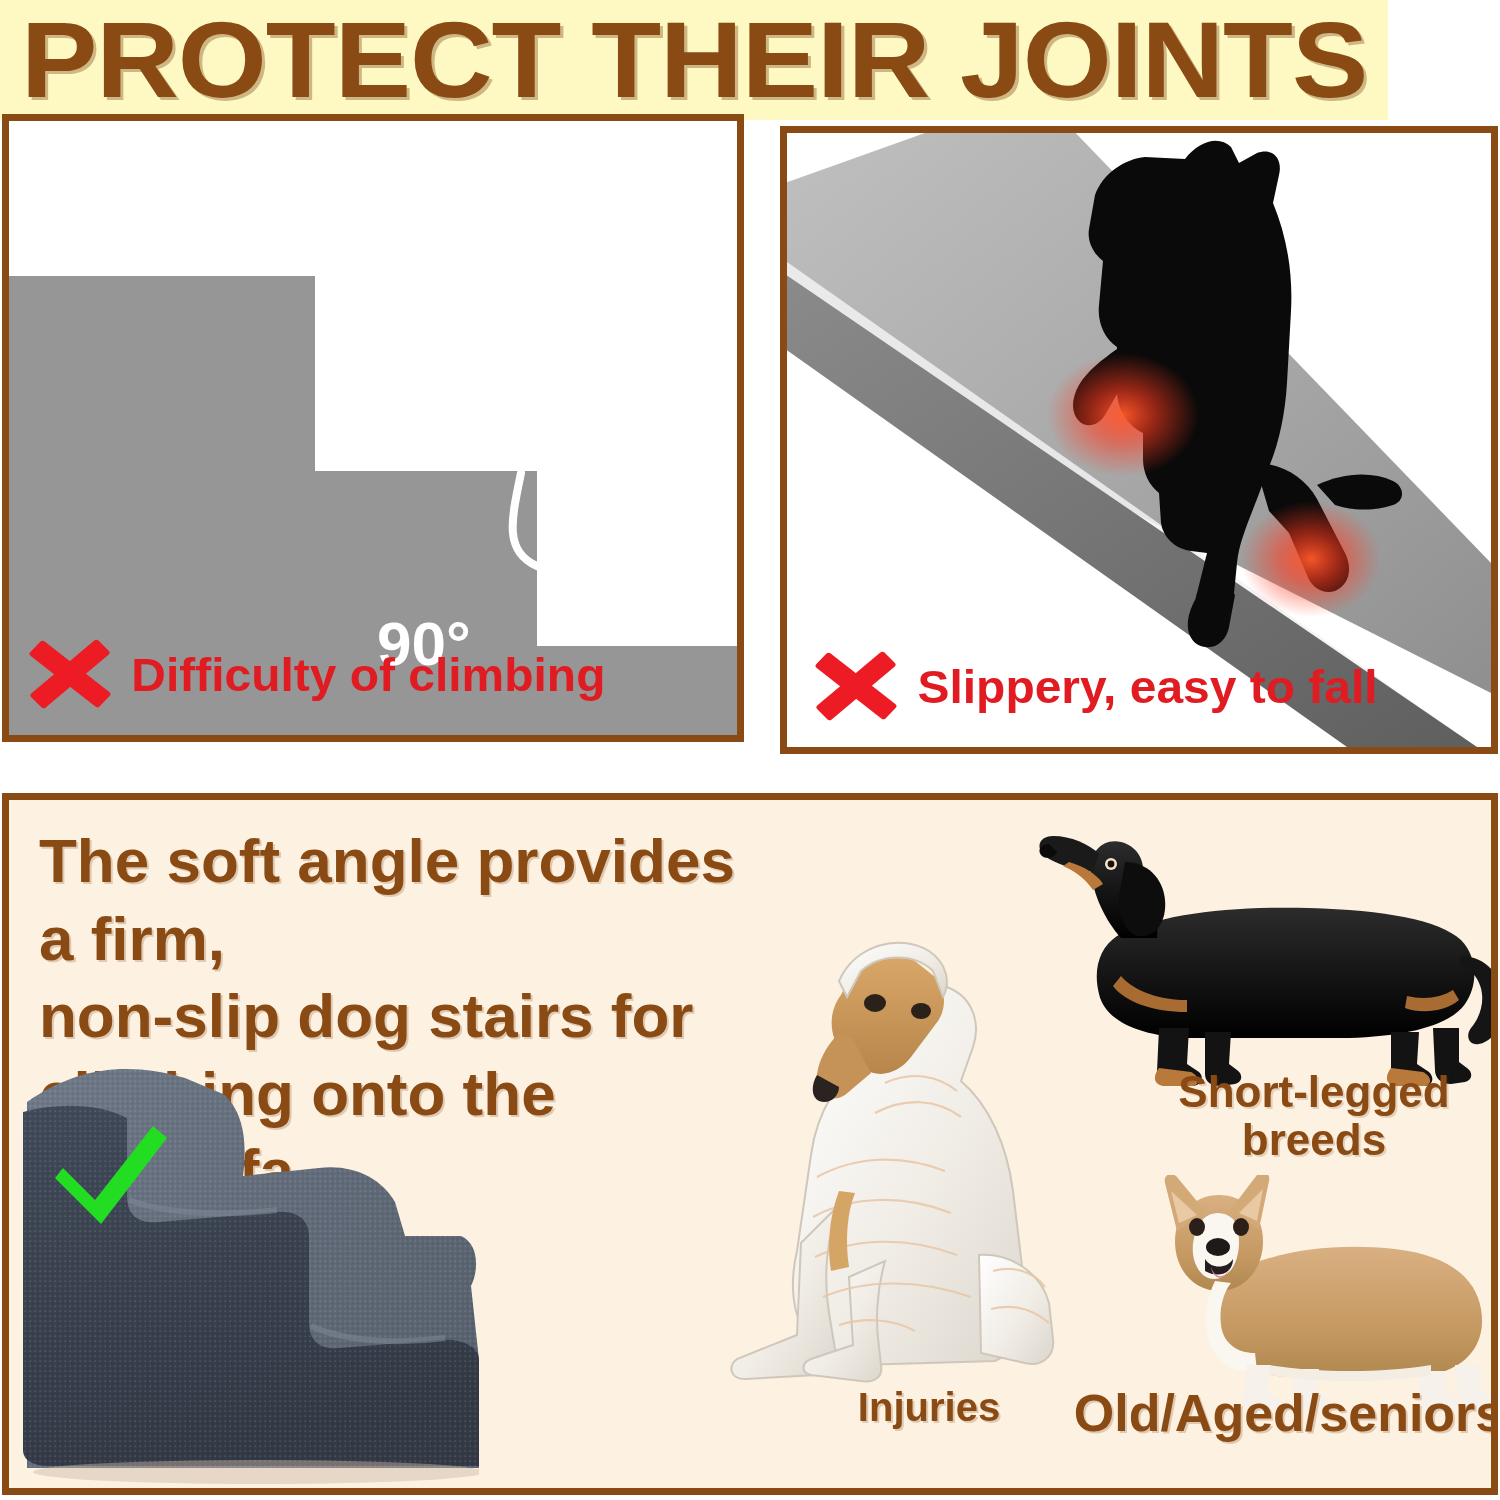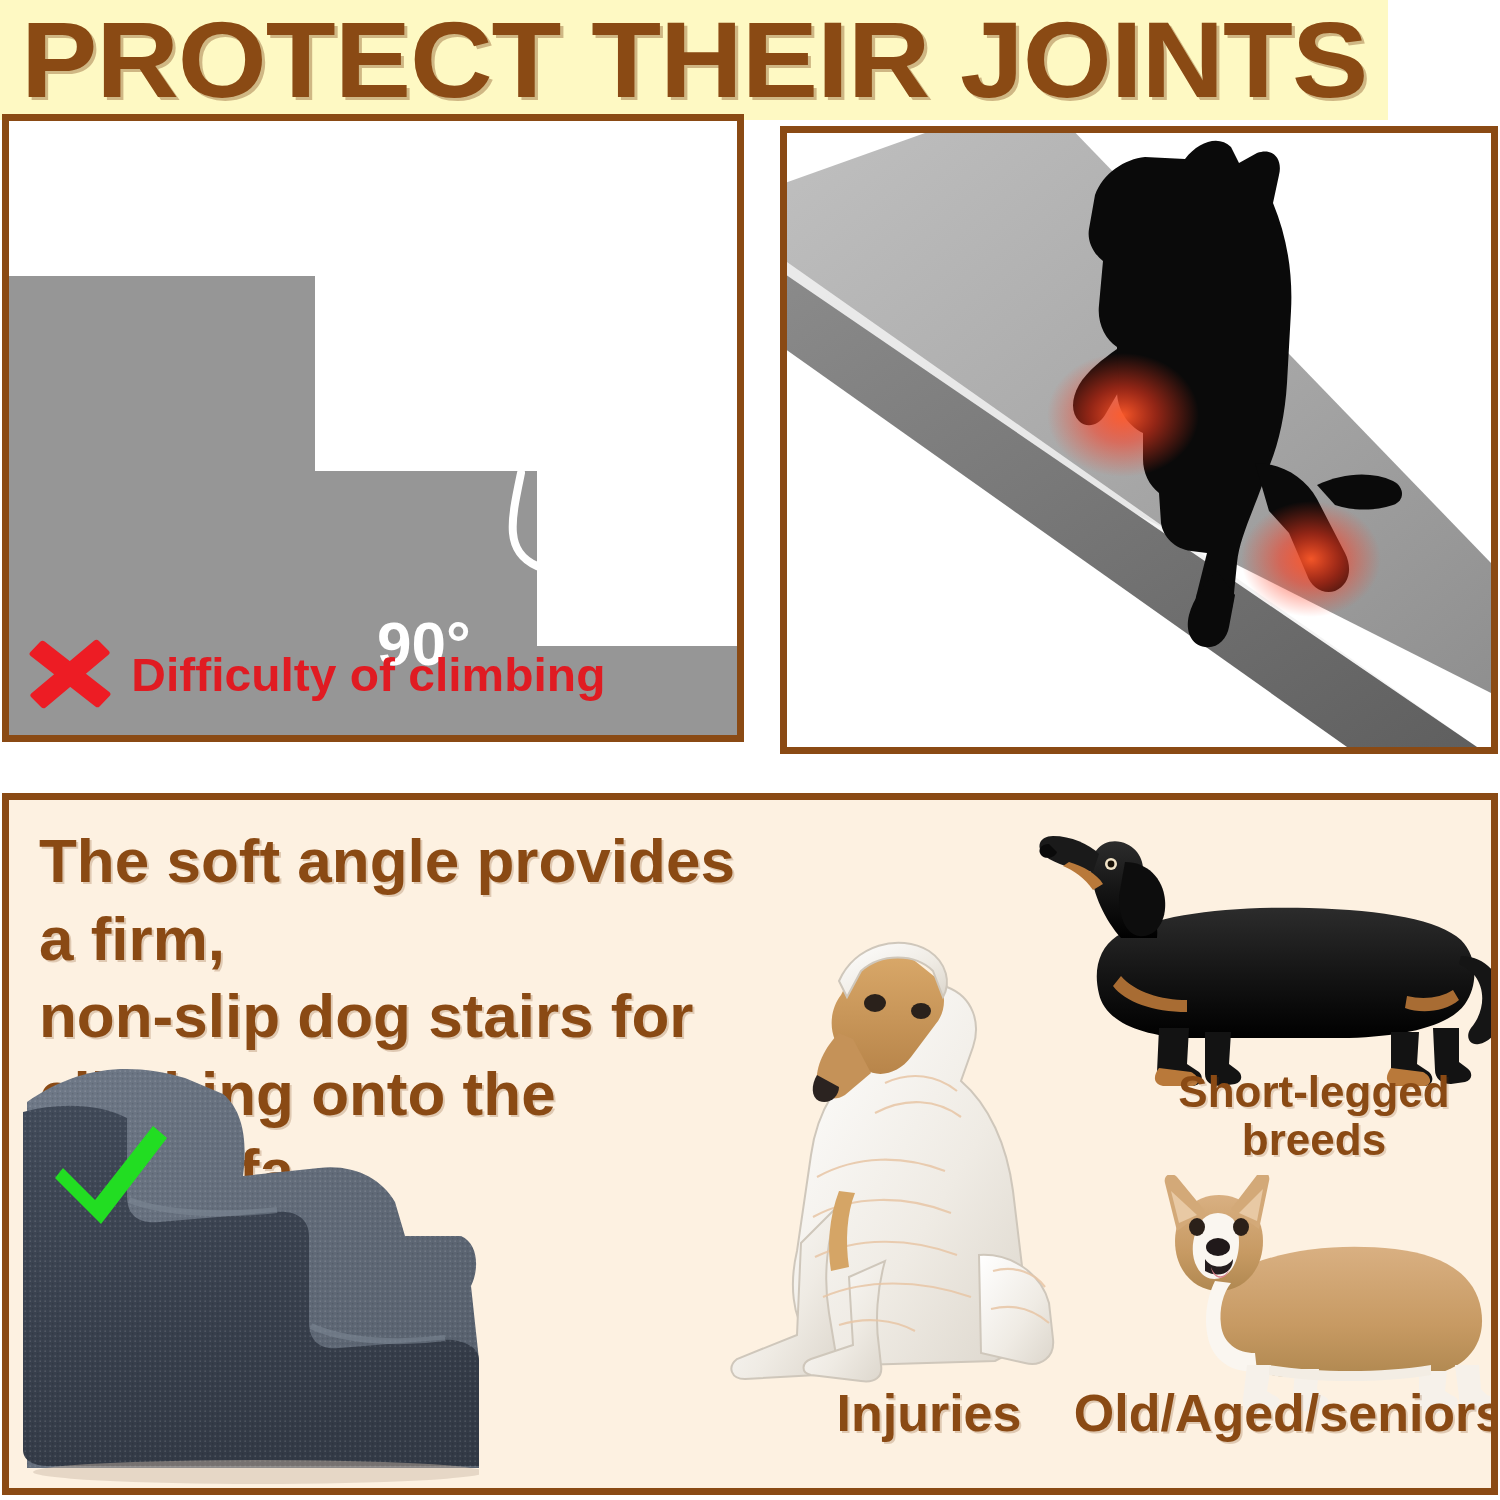--- a/index.html
+++ b/index.html
@@ -110,21 +110,21 @@
     font-weight:bold;color:#8A4A14;line-height:1.1;
     text-shadow:2px 2px 0 rgba(120,60,15,0.22);
     white-space:pre-line;
   }
   #label-short{
     left:1110px;top:268px;width:390px;text-align:center;
     font-family:"Liberation Sans","DejaVu Sans",sans-serif;
     font-size:44px;letter-spacing:0px;
     text-shadow:2px 2px 0 rgba(120,60,15,0.18);
   }
-  #label-injuries{left:770px;top:585px;width:300px;text-align:center;font-size:52px;}
+  #label-injuries{left:770px;top:585px;width:300px;text-align:center;font-size:40px;}
   #label-seniors{left:1060px;top:585px;width:440px;text-align:center;font-size:52px;}
 </style>
 </head>
 <body>
 
 <div id="title-bar">
   <div id="title-text">PROTECT THEIR JOINTS</div>
 </div>
 
 <div class="panel" id="panel-steps">
@@ -202,20 +202,27 @@
                C430,516 440,506 442,494 L448,462 Z"></path>
 
       <path d="M530,352 C556,340 584,338 606,348 C618,354 618,368 606,372
                C588,378 566,378 548,372 Z"></path>
     </g>
 
     <ellipse cx="336" cy="282" rx="76" ry="62" fill="url(#pain)"></ellipse>
     <ellipse cx="524" cy="426" rx="70" ry="58" fill="url(#pain)"></ellipse>
   </svg>
 
+  <div class="bad-badge" id="badge-ramp">
+    <span class="x-mark">
+        <i class="a"></i>
+        <i class="b"></i>
+      </span>
+    <span class="bad-caption">Slippery, easy to fall</span>
+  </div>
 </div>
 
 <div class="panel" id="panel-product">
 
   <div id="product-copy">The soft angle provides a firm,
 non-slip dog stairs for
 climbing onto the bed/sofa.</div>
 
   <div id="stairs-wrap">
     <svg viewBox="0 0 470 430" width="470" height="430" preserveAspectRatio="none">

